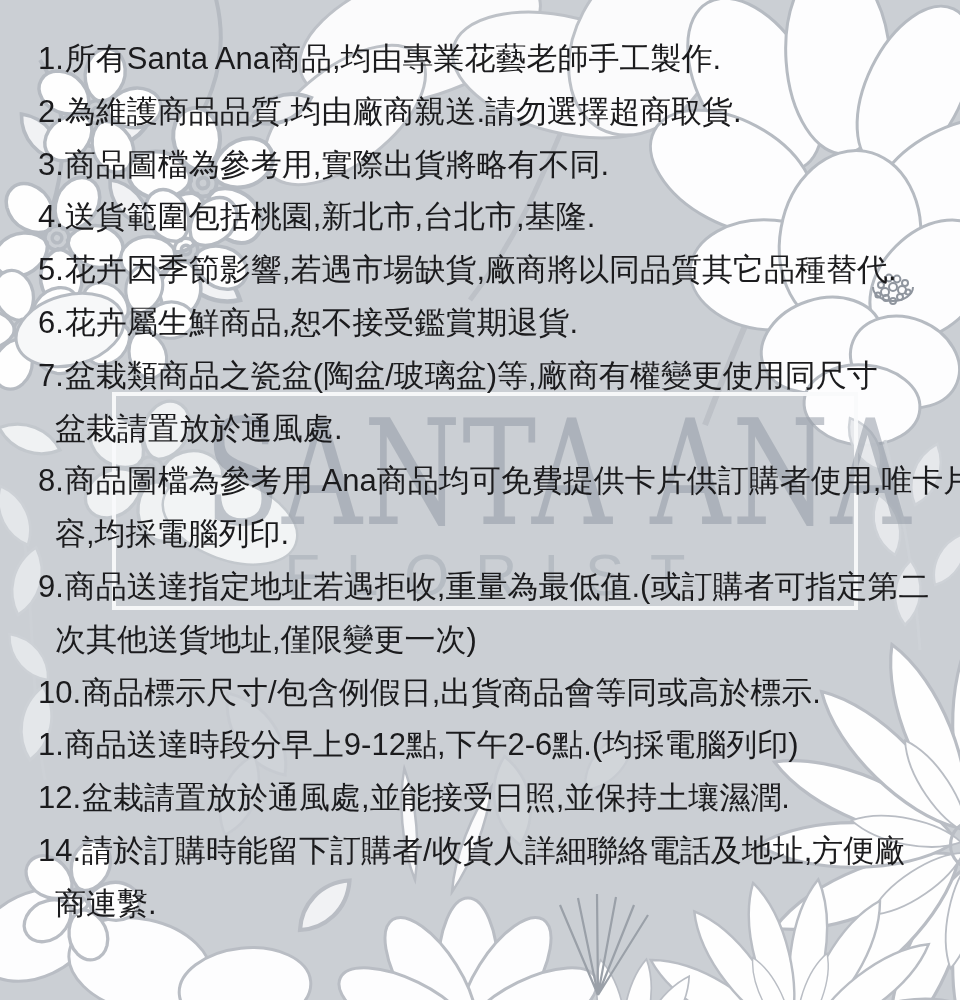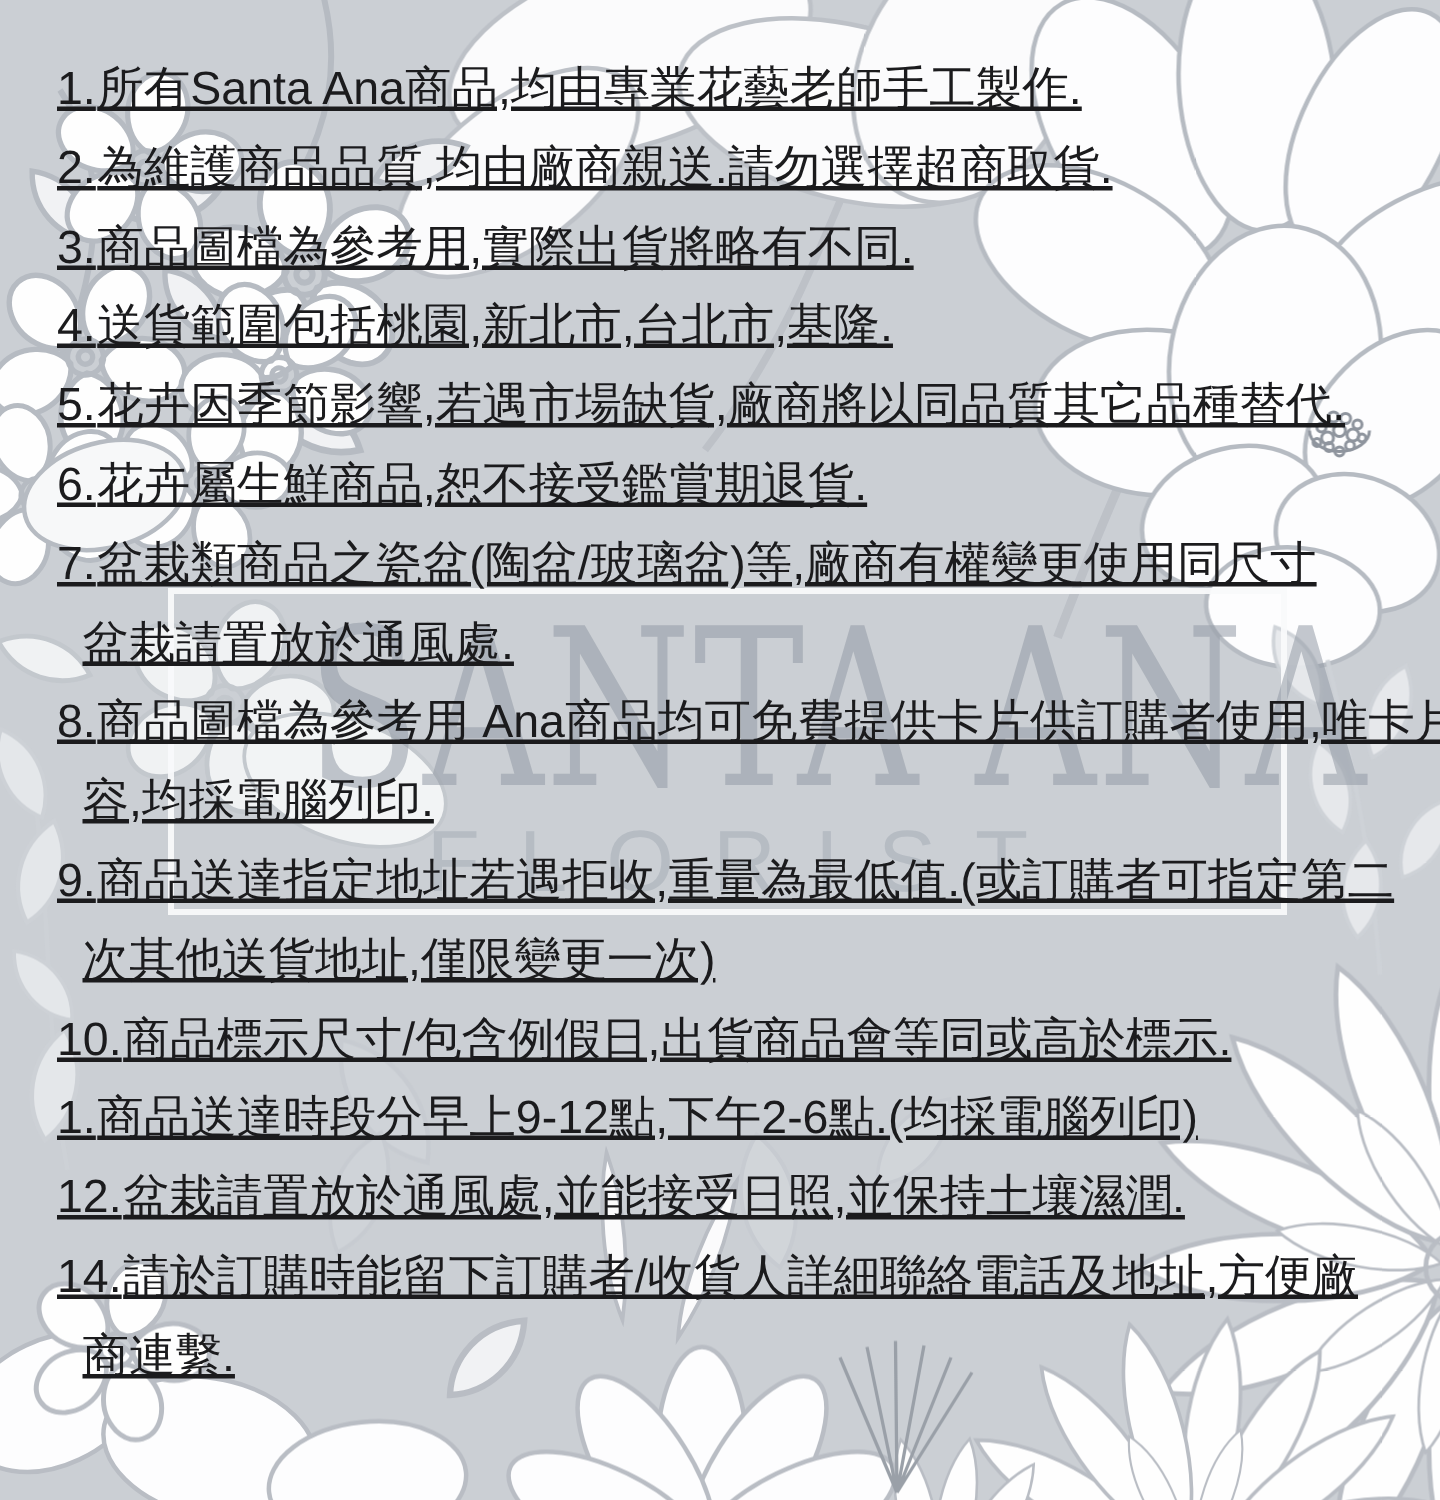--- a/index.html
+++ b/index.html
@@ -27,21 +27,20 @@
     position:absolute;left:13px;right:-13px;top:150px;text-align:center;
     font-family:Liberation Sans, sans-serif;
     font-size:58px;line-height:1;letter-spacing:26px;white-space:nowrap;
     color:rgba(175,181,190,0.75);
   }
   
   .notice{
     position:absolute;left:38px;top:33px;width:905px;z-index:2;
     font-size:31px;line-height:52.8px;color:#1b1b1d;
     letter-spacing:0;
-    text-decoration:underline;
   }
   .line{white-space:nowrap;}
   .cont{padding-left:17px;}
   .num{padding-right:1px;}
 </style>
 </head>
 <body>
 
 <svg class="bg-art" viewBox="0 0 960 1000" xmlns="http://www.w3.org/2000/svg">
   <defs>

